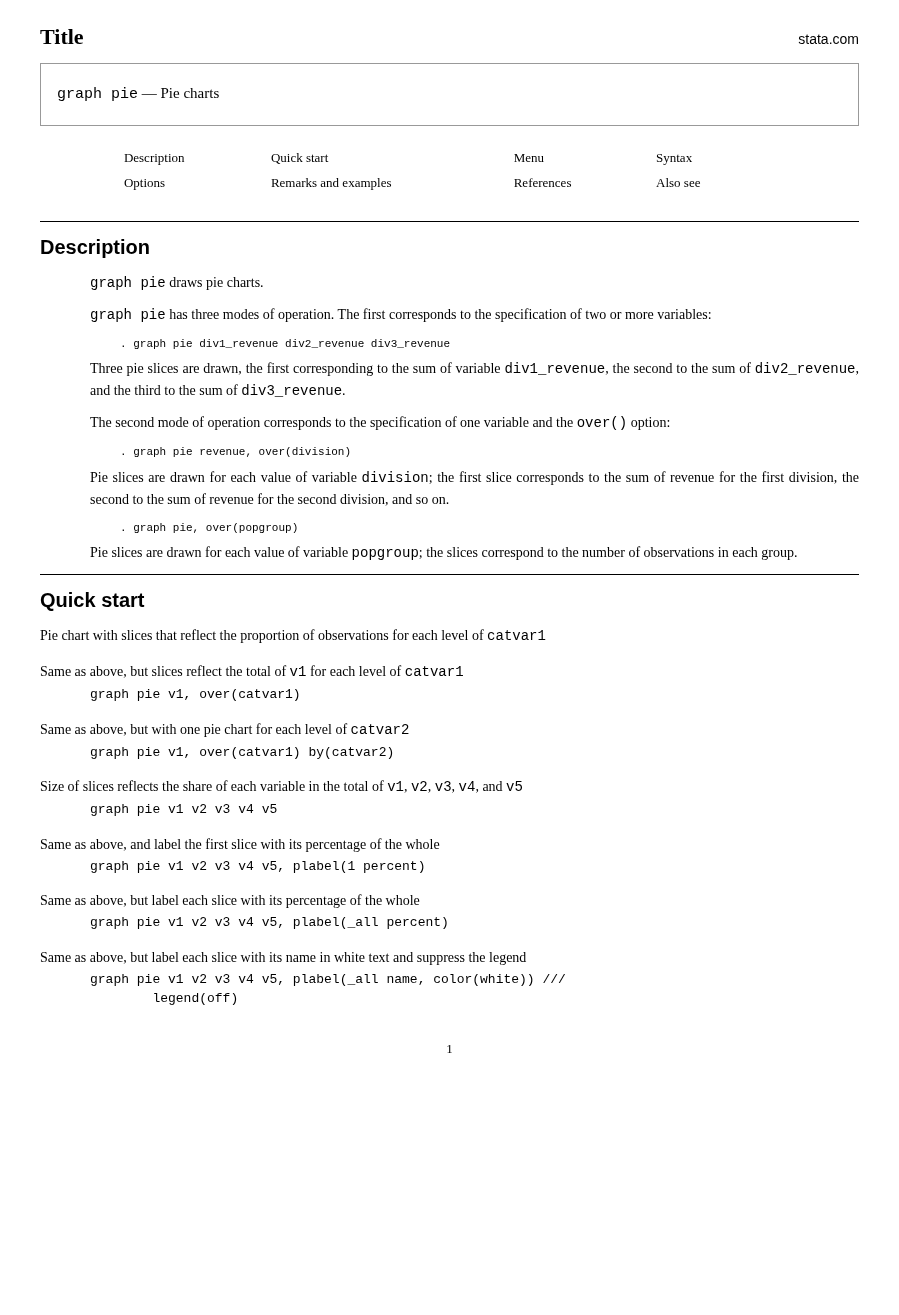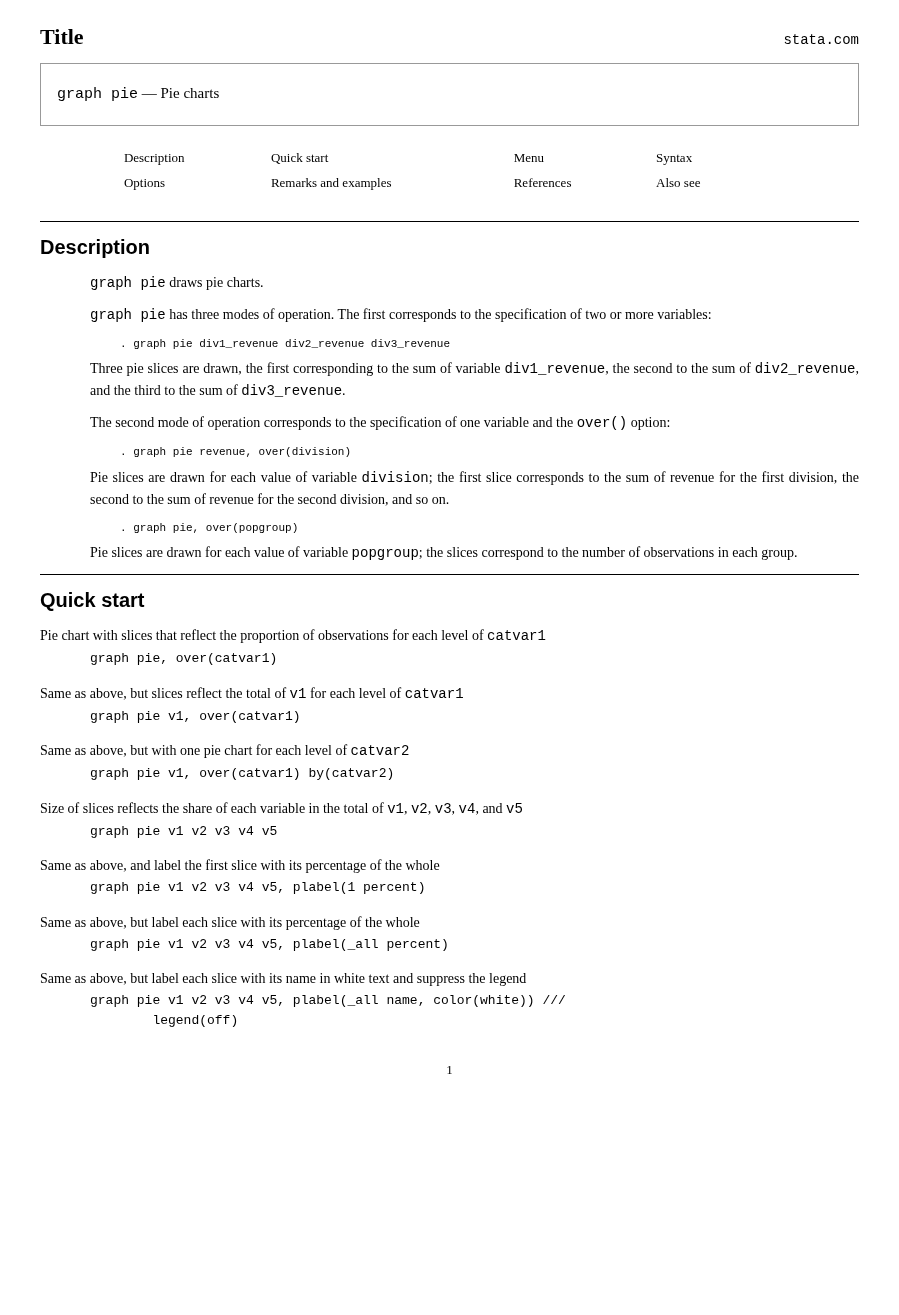--- a/index.html
+++ b/index.html
@@ -19,21 +19,21 @@
       align-items: baseline;
       margin-bottom: 10px;
     }
     .header-title {
       font-size: 22px;
       font-weight: bold;
       font-family: Liberation Serif, serif;
     }
     .header-domain {
       font-size: 14px;
-      font-family: Liberation Mono, monospace;
+      font-family: Liberation Sans, sans-serif;
     }
     .title-box {
       border: 1px solid #999;
       padding: 18px 16px;
       margin-bottom: 18px;
       font-size: 15px;
     }
     .title-box-text {
       font-family: "Courier New", Courier, monospace;
       font-weight: normal;
@@ -155,21 +155,20 @@
     Pie slices are drawn for each value of variable <span class="mono">popgroup</span>; the slices correspond to the number of observations in each group.
   </p>
 </div>
 
 <div style="margin-top: 10px;">
   <hr class="section-divider">
   <div class="section-heading">Quick start</div>
 
   <div class="qs-item">
     <div class="qs-desc">Pie chart with slices that reflect the proportion of observations for each level of <span class="mono">catvar1</span></div>
-    <div class="qs-code">graph pie, over(catvar1)</div>
   </div>
 
   <div class="qs-item">
     <div class="qs-desc">Same as above, but slices reflect the total of <span class="mono">v1</span> for each level of <span class="mono">catvar1</span></div>
     <div class="qs-code">graph pie v1, over(catvar1)</div>
   </div>
 
   <div class="qs-item">
     <div class="qs-desc">Same as above, but with one pie chart for each level of <span class="mono">catvar2</span></div>
     <div class="qs-code">graph pie v1, over(catvar1) by(catvar2)</div>

